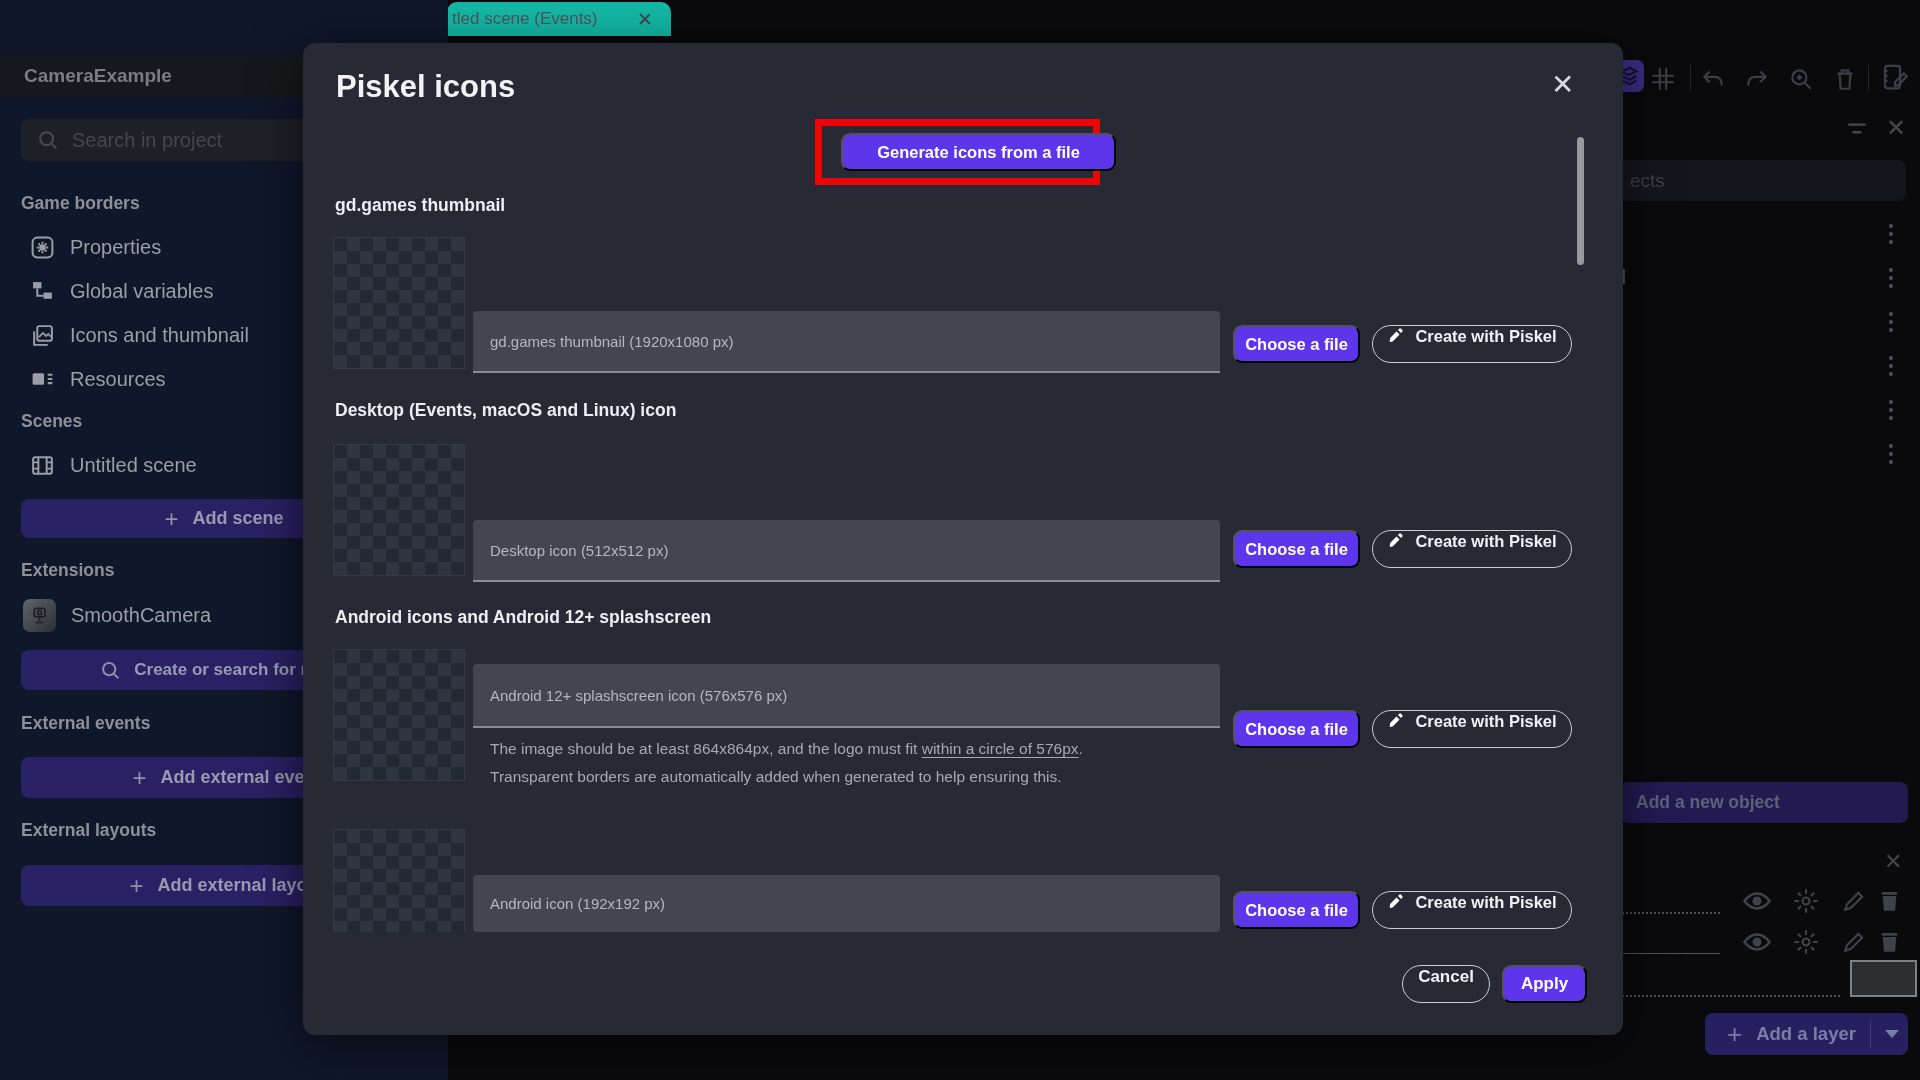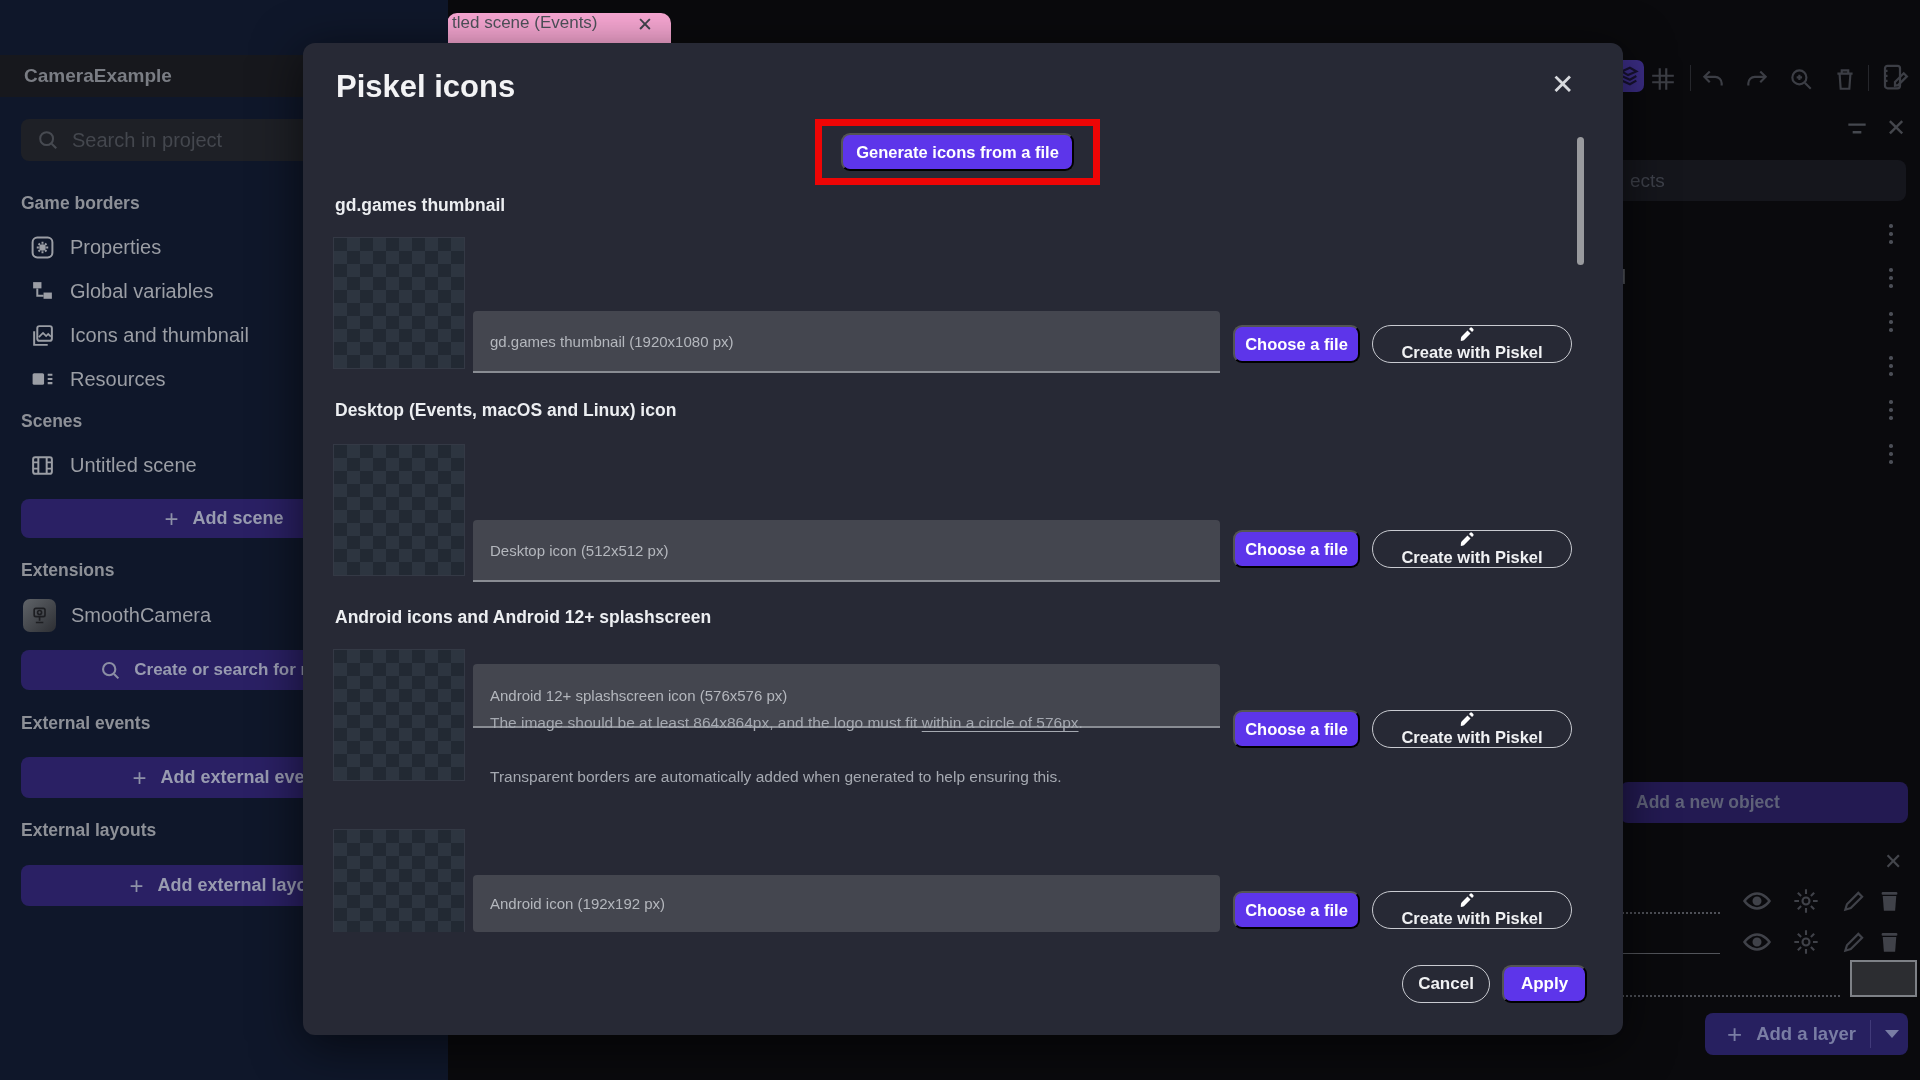--- a/index.html
+++ b/index.html
@@ -2,22 +2,22 @@
 <html><head>
 <meta charset="utf-8">
 <style>
   html,body{margin:0;padding:0;background:#000;}
   .screen{position:relative;width:1920px;height:1080px;overflow:hidden;
           background:#0a0a0d;font-family:"Liberation Sans",sans-serif;
           -webkit-font-smoothing:antialiased;}
   .abs{position:absolute;}
 
   
-  .tab{left:447px;top:13px;width:224px;height:34px;background:#f9a8d4;
-       border-radius:10px 10px 0 0;display:flex;z-index:1;}
+  .tab{left:447px;top:2px;width:224px;height:34px;background:#14b8a6;
+       border-radius:10px 10px 0 0;display:flex;align-items:center;z-index:1;}
   .tab-label{color:#50535c;font-size:17px;margin-left:5px;white-space:nowrap;overflow:hidden;}
   .tab-close{color:#41444d;font-size:19px;margin-left:auto;margin-right:18px;}
 
   
   .sidebar{left:0;top:0;width:448px;height:1080px;background:#0f172a;z-index:2;}
   .sb-header{position:absolute;left:0;top:55px;width:100%;height:42px;background:#17181d;
              display:flex;align-items:center;}
   .sb-header span{color:#7a7d84;font-weight:700;font-size:19px;margin-left:24px;}
   .sb-search{position:absolute;left:21px;top:119px;width:406px;height:42px;background:#1e2026;
              border-radius:8px;display:flex;align-items:center;color:#474a51;}
@@ -66,21 +66,21 @@
   .modal{left:303px;top:43px;width:1320px;height:992px;background:#272935;border-radius:12px;
          z-index:10;box-shadow:0 10px 50px rgba(0,0,0,.6);}
   .m-title{position:absolute;left:33px;top:26px;color:#f3f3f5;font-weight:700;font-size:31px;}
   .m-close{position:absolute;left:1248px;top:28px;color:#d7d9dd;font-size:28px;line-height:28px;cursor:default;}
   .m-scrollthumb{position:absolute;left:1274px;top:94px;width:7px;height:128px;border-radius:4px;background:#999a9e;}
   .m-scroll{position:absolute;left:0;top:0;width:1320px;height:889px;overflow:hidden;}
   .redbox{position:absolute;left:512px;top:76px;width:271px;height:52px;border:7px solid #ee0505;}
   .btn-primary{position:absolute;background:#5d35ea;border-radius:9px;display:flex;align-items:center;
                justify-content:center;color:#fff;font-weight:700;font-size:16.5px;}
   .btn-outline{position:absolute;background:transparent;border:1.5px solid #c9cbd1;border-radius:19.5px;
-               display:flex;align-items:center;justify-content:center;color:#f0f1f3;font-weight:700;font-size:16.5px;flex-direction:column;}
+               display:flex;align-items:flex-start;justify-content:center;color:#f0f1f3;font-weight:700;font-size:16.5px;}
   .btn-outline .bicon{margin-right:11px;display:flex;}
   .m-section{position:absolute;left:32px;color:#eceef1;font-weight:700;font-size:17.5px;}
   .checker{position:absolute;left:31px;width:130px;height:130px;background-color:#222933;
            background-image:
              linear-gradient(45deg,#2d3540 25%,transparent 25%,transparent 75%,#2d3540 75%),
              linear-gradient(45deg,#2d3540 25%,transparent 25%,transparent 75%,#2d3540 75%);
            background-size:26px 26px;background-position:0 0,13px 13px;
            outline:1px solid rgba(150,170,190,.12);}
   .field{position:absolute;left:170px;width:747px;height:60px;background:#44464f;
          border-radius:4px 4px 0 0;border-bottom:2px solid #898c93;
@@ -359,21 +359,21 @@
   </aside>
 
   <div class="abs modal">
     <div class="m-title">Piskel icons</div>
     <div class="m-close x-glyph">✕</div>
     <div class="m-scrollthumb"></div>
 
     <div class="m-scroll">
 
       <div class="redbox"></div>
-      <button class="btn-primary" style="left:538px;top:90px;width:233px;height:38px;">Generate icons from a file</button>
+      <button class="btn-primary" style="left:538px;top:90px;width:275px;height:38px;">Generate icons from a file</button>
 
       <div class="m-section" style="top:152px;">gd.games thumbnail</div>
       <div class="checker" style="top:195px;"></div>
       <div class="field" style="top:268px;">
         <span>gd.games thumbnail (1920x1080 px)</span>
       </div>
       <button class="btn-primary" style="left:930px;top:282px;width:127px;height:38px;">Choose a file</button>
       <button class="btn-outline" style="left:1069px;top:282px;width:200px;height:38px;">
         <span class="bicon">
             <svg width="17" height="17" viewBox="0 0 24 24" fill="#fff">
@@ -398,21 +398,21 @@
             </svg>
           </span>
         <span>Create with Piskel</span>
       </button>
 
       <div class="m-section" style="top:564px;">Android icons and Android 12+ splashscreen</div>
       <div class="checker" style="top:607px;"></div>
       <div class="field" style="top:621px;height:62px;">
         <span>Android 12+ splashscreen icon (576x576 px)</span>
       </div>
-      <div class="helper" style="top:671px;">
+      <div class="helper" style="top:697px;">
         <span>The image should be at least 864x864px, and the logo must fit </span><u>within a circle of 576px</u><span>.</span>
       </div>
       <div class="helper" style="top:725px;">Transparent borders are automatically added when generated to help ensuring this.</div>
       <button class="btn-primary" style="left:930px;top:667px;width:127px;height:38px;">Choose a file</button>
       <button class="btn-outline" style="left:1069px;top:667px;width:200px;height:38px;">
         <span class="bicon">
             <svg width="17" height="17" viewBox="0 0 24 24" fill="#fff">
               <path d="M4 21c3 0 4.6-.9 5.7-2.4l8-8-4.3-4.3-8 8C4.2 15.5 4 17.5 4 21z"></path>
               <path d="M15.5 4.2l4.3 4.3 1.7-1.7a1.8 1.8 0 0 0 0-2.6l-1.7-1.7a1.8 1.8 0 0 0-2.6 0z"></path>
             </svg>

